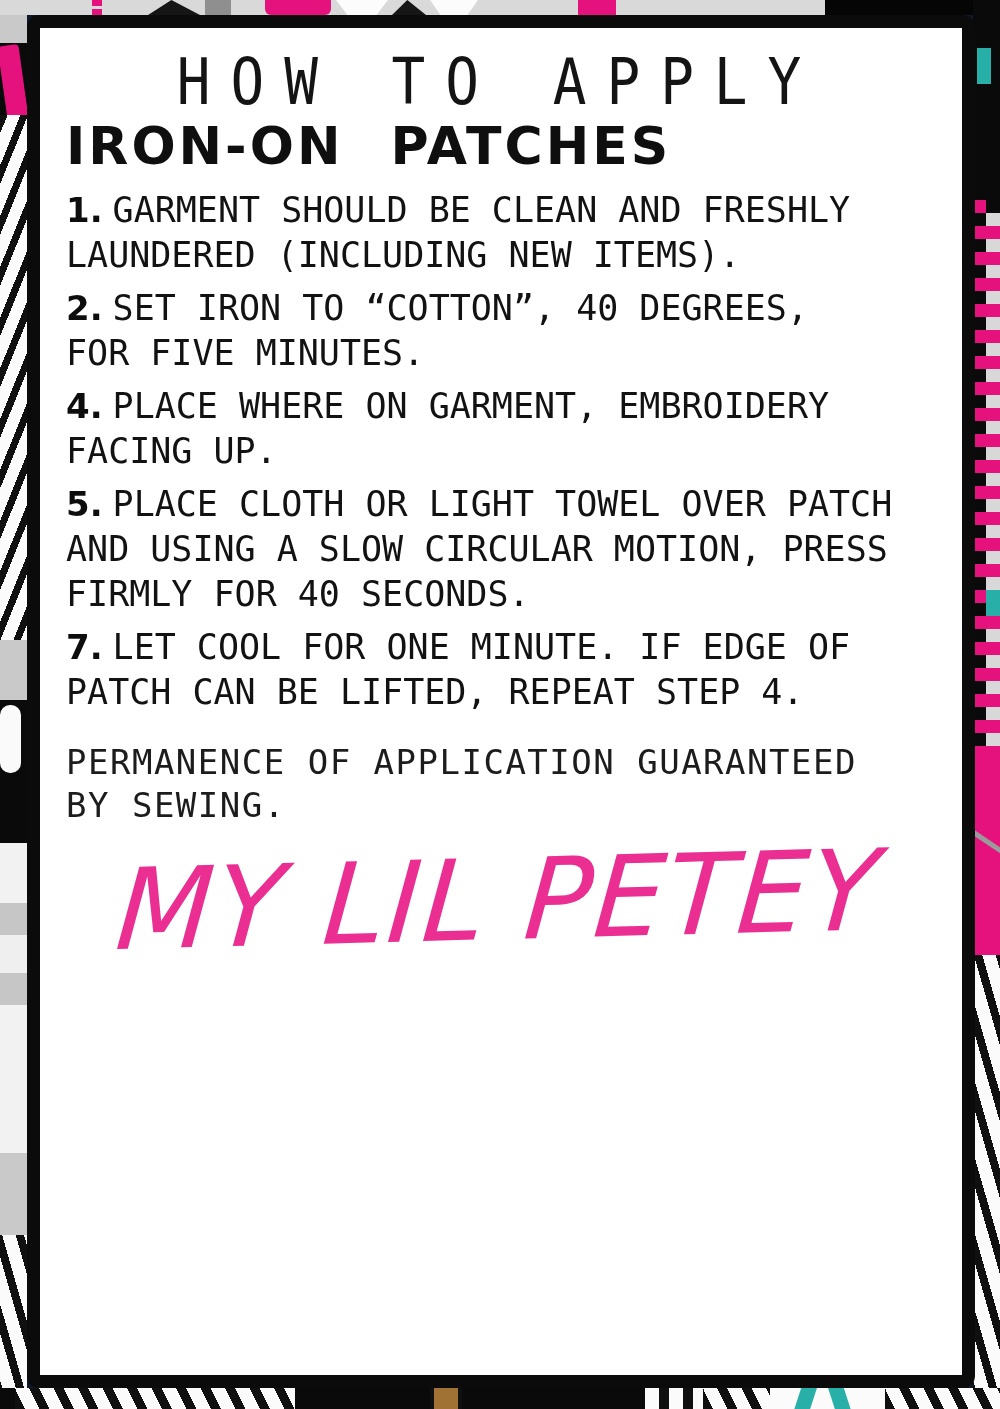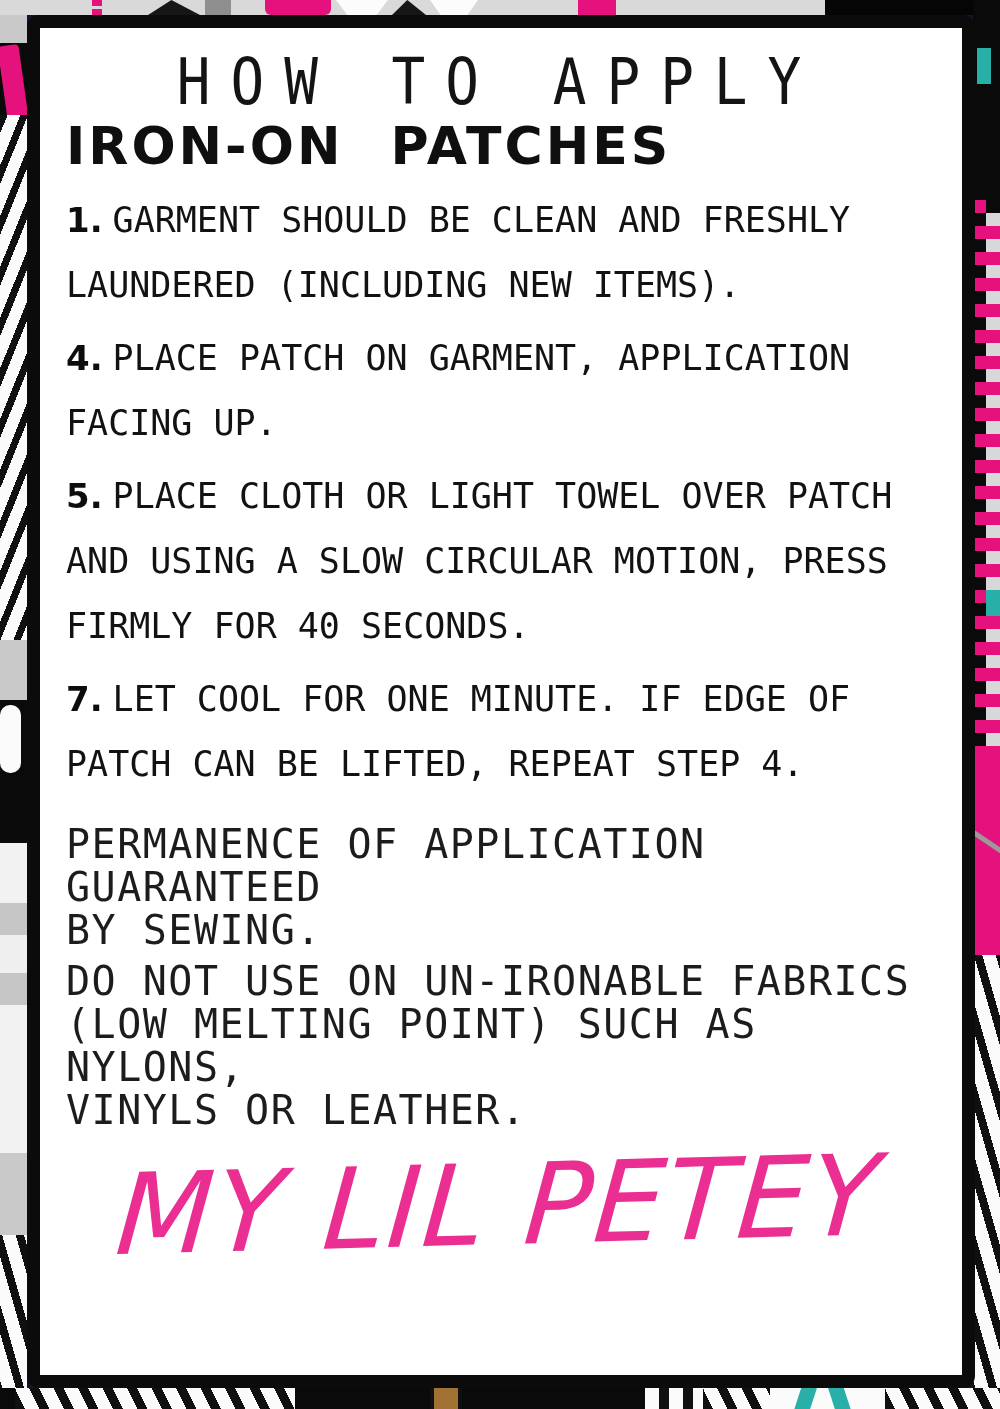--- a/index.html
+++ b/index.html
@@ -53,26 +53,26 @@
   .card{position:absolute;left:27px;top:15px;width:948px;height:1373px;
         background:#ffffff;border:13px solid #0b0b0b;border-radius:12px;box-sizing:border-box;
         padding:0 30px 0 26px;}
   .title{margin:24px 0 0 0;text-align:center;font-size:56px;line-height:56px;
         font-weight:400;letter-spacing:20px;color:#141414;
         transform:scaleY(1.15);transform-origin:50% 20%;white-space:nowrap;}
   .subtitle{margin:18px 0 0 0;font-family:"DejaVu Sans",sans-serif;
         font-weight:800;font-size:52px;line-height:40px;letter-spacing:3px;word-spacing:26px;
         color:#0f0f0f;}
   .steps{margin-top:22px;}
-  .step{margin:0 0 8px 0;font-size:35px;line-height:65px;color:#121212;}
+  .step{margin:0 0 8px 0;font-size:35px;line-height:45px;color:#121212;}
   .step .num{font-family:"DejaVu Sans",sans-serif;font-weight:800;font-size:34px;
         margin-right:10px;color:#0d0d0d;}
   .step .txt{white-space:pre-line;}
   .notes{margin-top:26px;}
-  .note{margin:0 0 8px 0;font-size:40px;line-height:43px;letter-spacing:1.5px;
+  .note{margin:0 0 8px 0;font-size:34px;line-height:43px;letter-spacing:1.5px;
         color:#1c1c1c;white-space:pre-line;}
   .brand{margin-top:2px;text-align:center;font-family:"DejaVu Sans",sans-serif;
         font-style:italic;font-weight:400;font-size:112px;line-height:130px;
         color:#ea2e92;transform:rotate(-1.5deg) skewX(-6deg);letter-spacing:2px;
         white-space:nowrap;}
 </style>
 </head>
 <body>
 
 <div class="stage">
@@ -124,33 +124,32 @@
     <div class="bseg bzebra" style="left:885px;width:115px;"></div>
   </div>
 
   <div class="card">
     <h1 class="title">HOW TO APPLY</h1>
     <h2 class="subtitle">IRON-ON PATCHES</h2>
 
     <div class="steps">
       <p class="step"><b class="num">1.</b><span class="txt">GARMENT SHOULD BE CLEAN AND FRESHLY
 LAUNDERED (INCLUDING NEW ITEMS).</span></p>
-      <p class="step"><b class="num">4.</b><span class="txt">PLACE PATCH ON GARMENT, APPLICATION
+      <p class="step"><b class="num">2.</b><span class="txt">SET IRON TO “COTTON”, 40 DEGREES,
+FOR FIVE MINUTES.</span></p>
+      <p class="step"><b class="num">4.</b><span class="txt">PLACE WHERE ON GARMENT, EMBROIDERY
 FACING UP.</span></p>
       <p class="step"><b class="num">5.</b><span class="txt">PLACE CLOTH OR LIGHT TOWEL OVER PATCH
 AND USING A SLOW CIRCULAR MOTION, PRESS
 FIRMLY FOR 40 SECONDS.</span></p>
       <p class="step"><b class="num">7.</b><span class="txt">LET COOL FOR ONE MINUTE. IF EDGE OF
 PATCH CAN BE LIFTED, REPEAT STEP 4.</span></p>
     </div>
 
     <div class="notes">
       <p class="note">PERMANENCE OF APPLICATION GUARANTEED
 BY SEWING.</p>
-      <p class="note">DO NOT USE ON UN-IRONABLE FABRICS
-(LOW MELTING POINT) SUCH AS NYLONS,
-VINYLS OR LEATHER.</p>
     </div>
 
     <div class="brand">MY LIL PETEY</div>
   </div>
 
 </div>
 
 </body></html>

